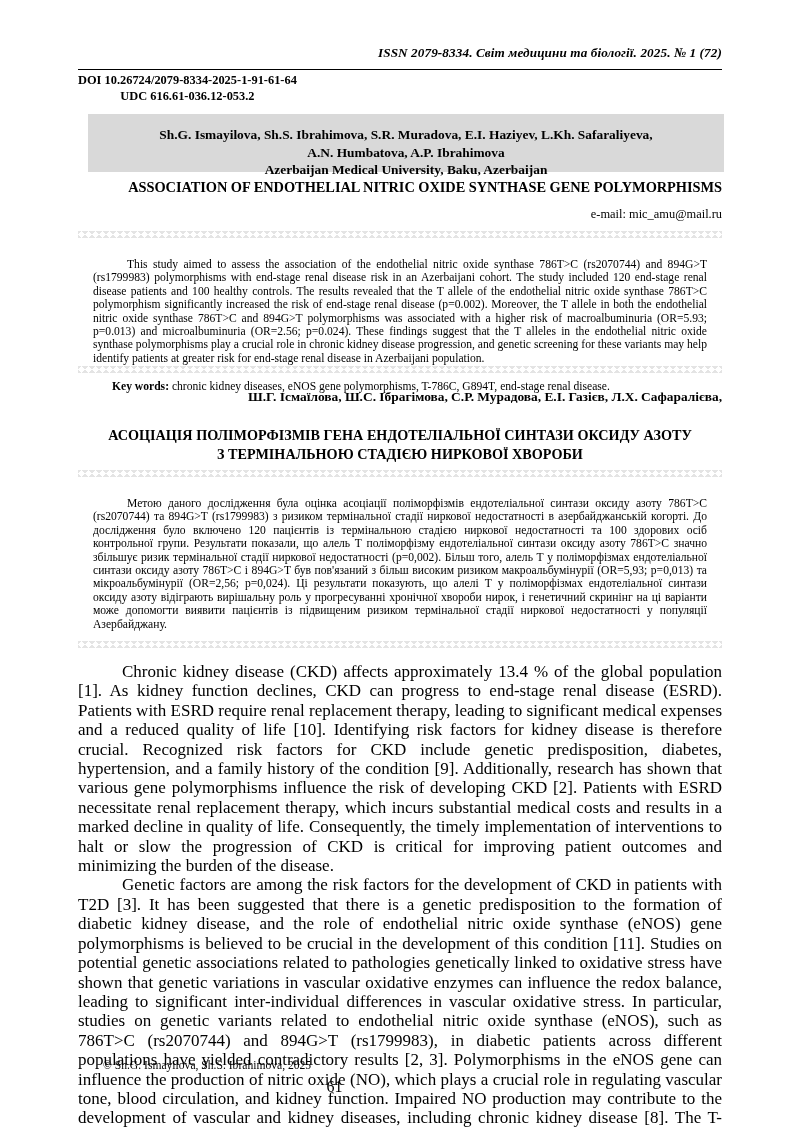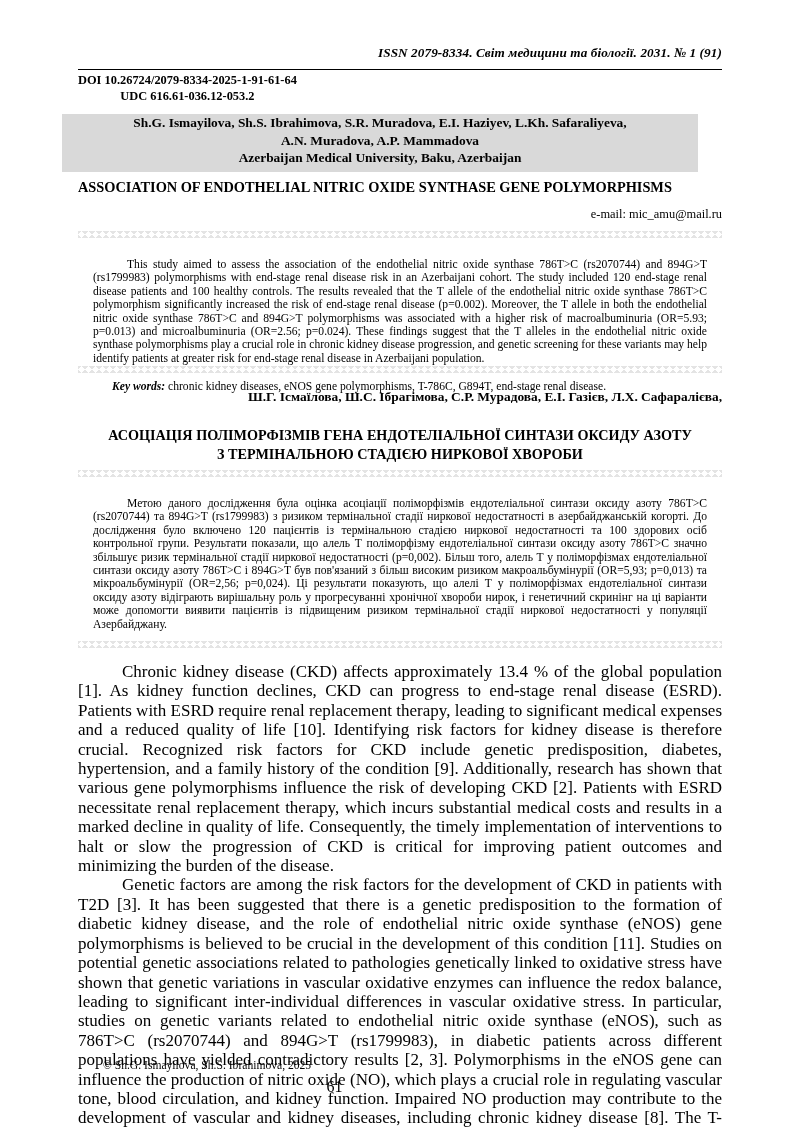--- a/index.html
+++ b/index.html
@@ -51,41 +51,41 @@
     top: 73px;
     font-weight: bold;
     font-size: 12.4px;
     line-height: 15.5px;
   }
   .ids div { white-space: nowrap; text-align: center; }
 
   
   .author-block {
     position: absolute;
-    left: 62px;
+    left: 88px;
     top: 114px;
     width: 636px;
     height: 58px;
     background: #d9d9d9;
     text-align: center;
     font-weight: bold;
     font-size: 13.4px;
     line-height: 17.6px;
-    padding-top: 0;
+    padding-top: 12px;
     box-sizing: border-box;
   }
   .author-block div { white-space: nowrap; }
 
   
   .title-en {
     position: absolute;
     left: 78px;
     top: 178px;
     width: 644px;
-    text-align: left;
+    text-align: right;
     font-weight: bold;
     font-size: 14.4px;
     line-height: 18.5px;
     letter-spacing: -0.05px;
   }
   .email {
     position: absolute;
     left: 78px;
     top: 207px;
     width: 644px;
@@ -117,21 +117,21 @@
     font-size: 11.6px;
     line-height: 13.4px;
     text-align: justify;
     text-justify: inter-word;
   }
   .abstract p {
     margin: 15px;
     text-indent: 34px;
   }
   .abstract .kw { text-indent: 34px; }
-  .abstract .kw b { font-weight: bold; font-style: italic; }
+  .abstract .kw b { font-weight: bold; }
 
   
   .author-block-ua {
     position: absolute;
     left: 78px;
     top: 388px;
     width: 644px;
     text-align: center;
     font-weight: bold;
     font-size: 13.4px;
@@ -180,31 +180,31 @@
     width: 669px;
     text-align: center;
     font-size: 16px;
   }
 </style>
 </head>
 <body>
 
 <div class="page">
 
-  <div class="running-head">ISSN 2079-8334. Світ медицини та біології. 2031. № 1 (91)</div>
+  <div class="running-head">ISSN 2079-8334. Світ медицини та біології. 2025. № 1 (72)</div>
   <div class="rule"></div>
 
   <div class="ids">
     <div>DOI 10.26724/2079-8334-2025-1-91-61-64</div>
     <div>UDC 616.61-036.12-053.2</div>
   </div>
 
   <div class="author-block">
     <div>Sh.G. Ismayilova, Sh.S. Ibrahimova, S.R. Muradova, E.I. Haziyev, L.Kh. Safaraliyeva,</div>
-    <div>A.N. Muradova, A.P. Mammadova</div>
+    <div>A.N. Humbatova, A.P. Ibrahimova</div>
     <div>Azerbaijan Medical University, Baku, Azerbaijan</div>
   </div>
 
   <div class="title-en">
     <div>ASSOCIATION OF ENDOTHELIAL NITRIC OXIDE SYNTHASE GENE POLYMORPHISMS</div>
   </div>
 
   <div class="email">e-mail: mic_amu@mail.ru</div>
 
   <div class="zigzag" style="top:231px"></div>

